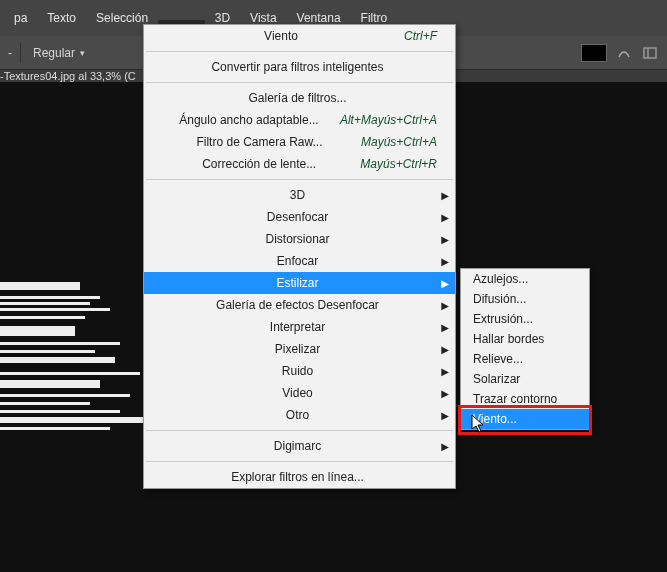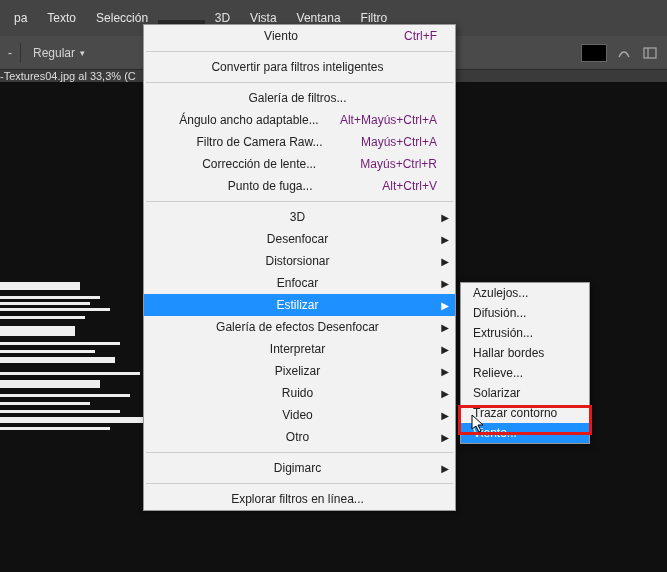--- a/index.html
+++ b/index.html
@@ -29,29 +29,29 @@
   width: 313px;
   background: #f2f2f2;
   color: #222;
   font-size: 12px;
   border: 1px solid #999;
   box-shadow: 2px 2px 6px rgba(0,0,0,0.4);
   text-align: center;
 }
 .dropdown-menu .row { display: flex; align-items: center; height: 22px; padding: 0 18px 0 14px; cursor: default; position: relative; }
 .dropdown-menu .row .label { flex: 1; }
-.dropdown-menu .row .shortcut { color: #701a75; }
+.dropdown-menu .row .shortcut { color: #14532d; font-style: italic; }
 .dropdown-menu .row .arrow { position: absolute; right: 6px; font-size: 10px; color: #222; }
 .dropdown-menu .sep { height: 1px; background: #ccc; margin: 4px 2px; }
 .dropdown-menu .row.highlight { background: #1e90ff; color: #fff; }
 .dropdown-menu .row.highlight .arrow { color: #fff; }
 
 .submenu {
   position: absolute;
-  top: 282px;
+  top: 268px;
   left: 460px;
   width: 130px;
   background: #f2f2f2;
   color: #222;
   font-size: 12px;
   border: 1px solid #999;
   box-shadow: 2px 2px 6px rgba(0,0,0,0.4);
 }
 .submenu .row { display: flex; align-items: center; height: 20px; padding: 0 12px; cursor: default; }
 .submenu .row.highlight { background: #1e90ff; color: #fff; }
@@ -156,24 +156,20 @@
     <span class="shortcut">Alt+Mayús+Ctrl+A</span>
   </div>
   <div class="row">
     <span class="label">Filtro de Camera Raw...</span>
     <span class="shortcut">Mayús+Ctrl+A</span>
   </div>
   <div class="row">
     <span class="label">Corrección de lente...</span>
     <span class="shortcut">Mayús+Ctrl+R</span>
   </div>
-  <div class="row">
-    <span class="label">Punto de fuga...</span>
-    <span class="shortcut">Alt+Ctrl+V</span>
-  </div>
   <div class="sep"></div>
 
   <div class="row">
     <span class="label">3D</span>
     <span class="arrow">▶</span>
   </div>
   <div class="row">
     <span class="label">Desenfocar</span>
     <span class="arrow">▶</span>
   </div>

